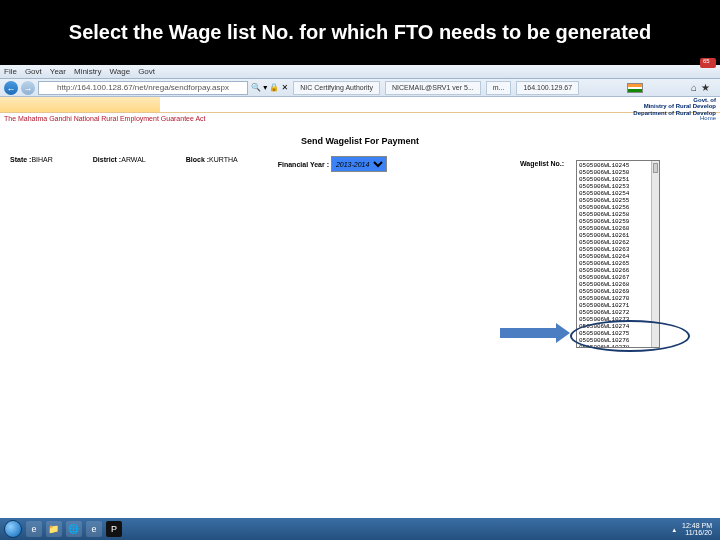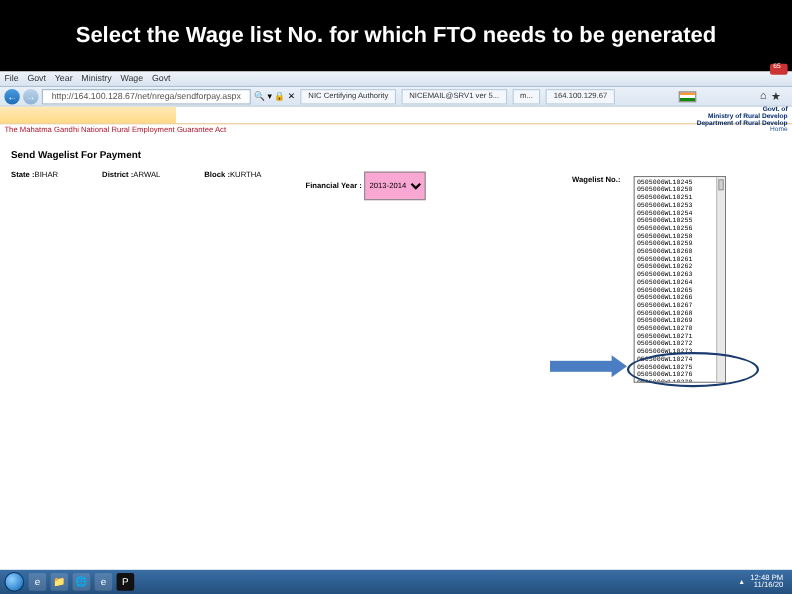--- a/index.html
+++ b/index.html
@@ -2,34 +2,34 @@
 <html><head>
 <meta charset="utf-8">
 <style>
   * { box-sizing: border-box; margin: 0; padding: 0; }
   body { width: 720px; height: 540px; font-family: Arial, sans-serif; background: #fff; overflow: hidden; position: relative; }
   .title-banner { background: #000; color: #fff; text-align: center; font-weight: bold; font-size: 20px; padding: 20px 40px; line-height: 1.25; }
   .browser-chrome { background: linear-gradient(#eef3fa, #d8e4f0); border-bottom: 1px solid #9fb5cc; font-size: 8px; height: 14px; display: flex; align-items: center; padding: 0 4px; color: #333; }
   .menu-item { margin-right: 8px; }
   .address-row { background: linear-gradient(#eaf0f8, #dbe6f2); border-bottom: 1px solid #a8bdd2; height: 18px; display: flex; align-items: center; padding: 0 4px; gap: 3px; font-size: 8px; }
   .nav-btn { width: 14px; height: 14px; border-radius: 50%; background: linear-gradient(#4b9be0, #1d6cb8); display: flex; align-items: center; justify-content: center; color: #fff; font-size: 9px; }
-  .addr-box { background: #fff; border: 1px solid #9fb5cc; height: 14px; flex: 0 0 160px; display: flex; align-items: center; padding: 0 8px; color: #555; }
+  .addr-box { background: #fff; border: 1px solid #9fb5cc; height: 14px; flex: 0 0 160px; display: flex; align-items: center; padding: 0 18px; color: #555; }
   .tab { background: #f4f8fc; border: 1px solid #b8c9db; height: 14px; padding: 0 6px; display: flex; align-items: center; color: #333; margin-left: 2px; font-size: 7px; }
   .flag { width: 16px; height: 10px; background: linear-gradient(#ff9933 33%, #fff 33% 66%, #138808 66%); margin-left: auto; border: 1px solid #888; }
   .home-star { margin-left: auto; display: flex; gap: 4px; padding-right: 6px; font-size: 10px; color: #333; }
   .orange-strip { height: 16px; background: #fff; border-bottom: 1px solid #e6c68e; display: flex; }
   .orange-left { width: 160px; height: 100%; background: linear-gradient(#ffe9b8, #ffd987); }
   .gov-block { font-size: 6px; text-align: right; padding-right: 4px; color: #002a6e; font-weight: bold; line-height: 1.05; margin-left: auto; }
   .red-title { color: #b0152c; font-size: 7px; padding: 2px 4px; font-weight: 500; display:flex; }
   .red-title .home-link { margin-left:auto; color:#2050a0; font-size:6px; }
   .content { position: relative; padding: 6px 10px; font-size: 7px; color: #000; }
-  .page-heading { text-align: left; font-weight: bold; font-size: 9px; margin: 6px 0 10px; }
+  .page-heading { text-align: center; font-weight: bold; font-size: 9px; margin: 6px 0 10px; }
   .filters { display: flex; gap: 40px; font-size: 7px; }
   .filters .lbl { font-weight: bold; }
-  .fy-select { font-size: 7px; border: 1px solid #888; background: #f9a8d4; height: 26px; }
+  .fy-select { font-size: 7px; border: 1px solid #888; background: #3b82f6; height: 16px; font-style: italic; }
   .wagelist-block { position: absolute; right: 60px; top: 36px; font-size: 6px; }
   .wagelist-label { font-weight: bold; position: absolute; top: 0; left: -56px; font-size:7px; }
   .wagelist-box { border: 1px solid #7a7a7a; background: #fff; width: 84px; height: 188px; overflow: hidden; font-family: "Courier New", monospace; font-size: 6px; line-height: 7px; padding: 1px; position: relative; }
   .wagelist-box .item { white-space: nowrap; padding: 0 1px; }
   .wagelist-scroll { position:absolute; right:0; top:0; bottom:0; width:8px; background:#e8e8e8; border-left:1px solid #bbb; }
   .wagelist-scroll .thumb { position:absolute; left:1px; right:1px; top:2px; height:10px; background:#cfcfcf; border:1px solid #999; }
   .ellipse { position: absolute; border: 2px solid #1a3b6e; border-radius: 50%; width: 120px; height: 32px; right: 30px; top: 196px; background: transparent; }
   .arrow { position: absolute; top: 204px; right: 160px; }
   .arrow-line { width: 60px; height: 10px; background: #4a7dc1; position: relative; }
   .arrow-head { position: absolute; right: -10px; top: -5px; width: 0; height: 0; border-left: 14px solid #4a7dc1; border-top: 10px solid transparent; border-bottom: 10px solid transparent; }

